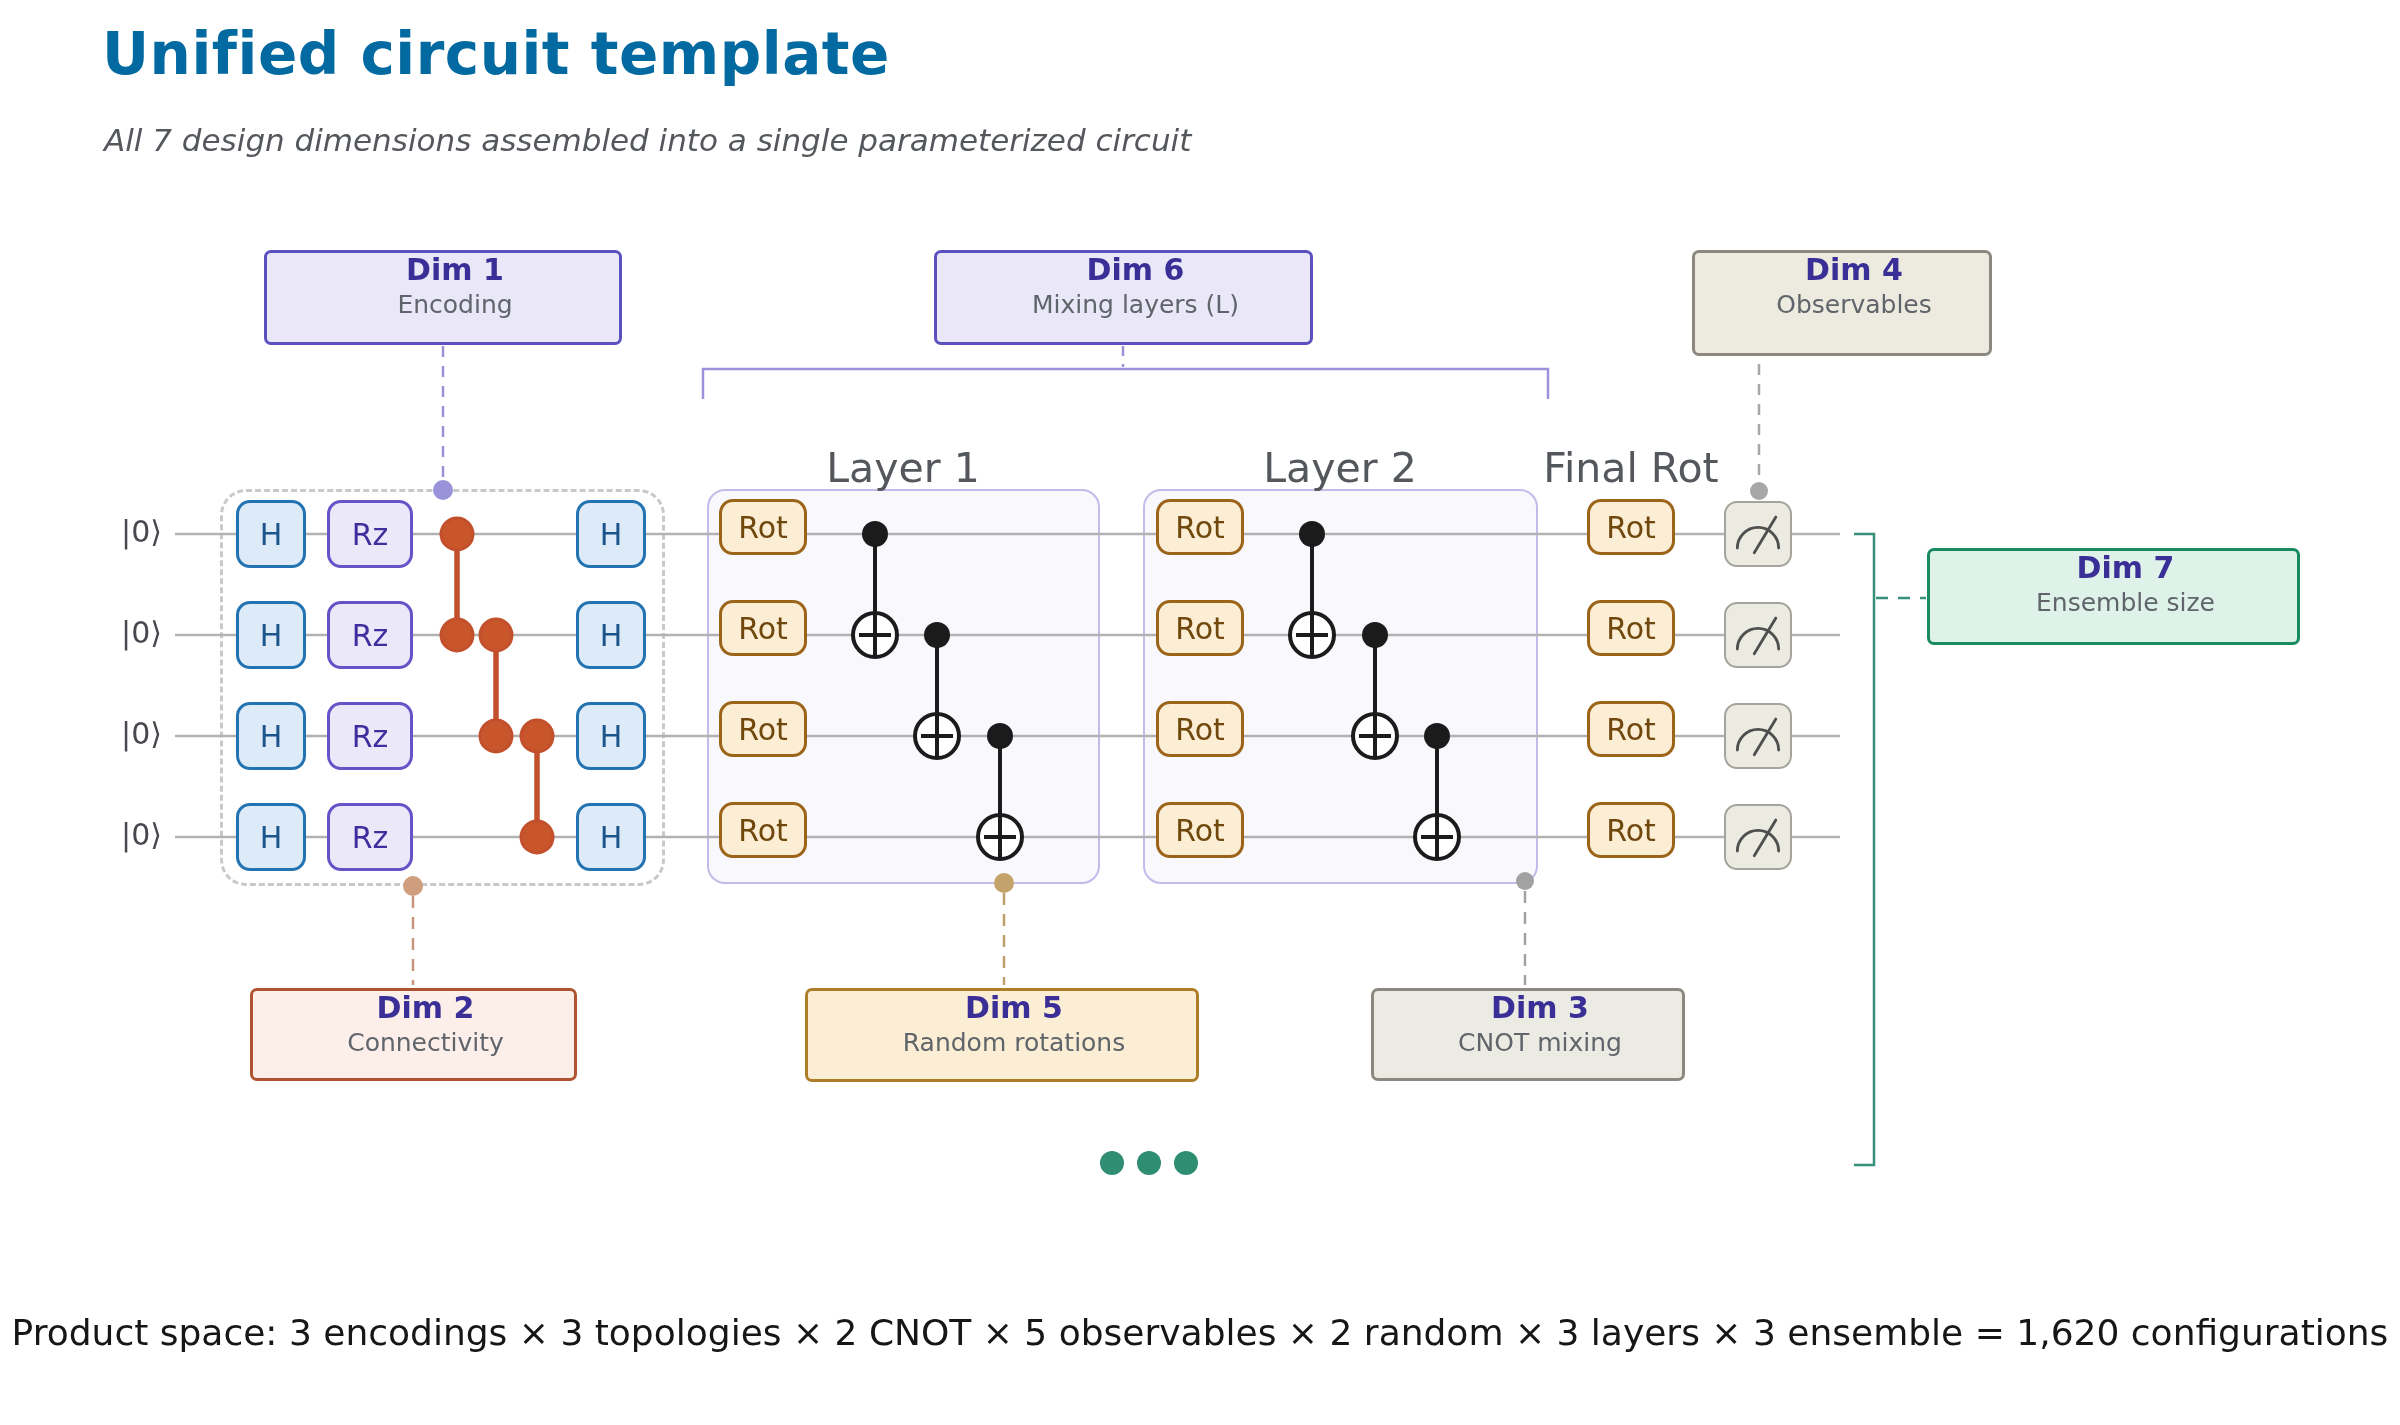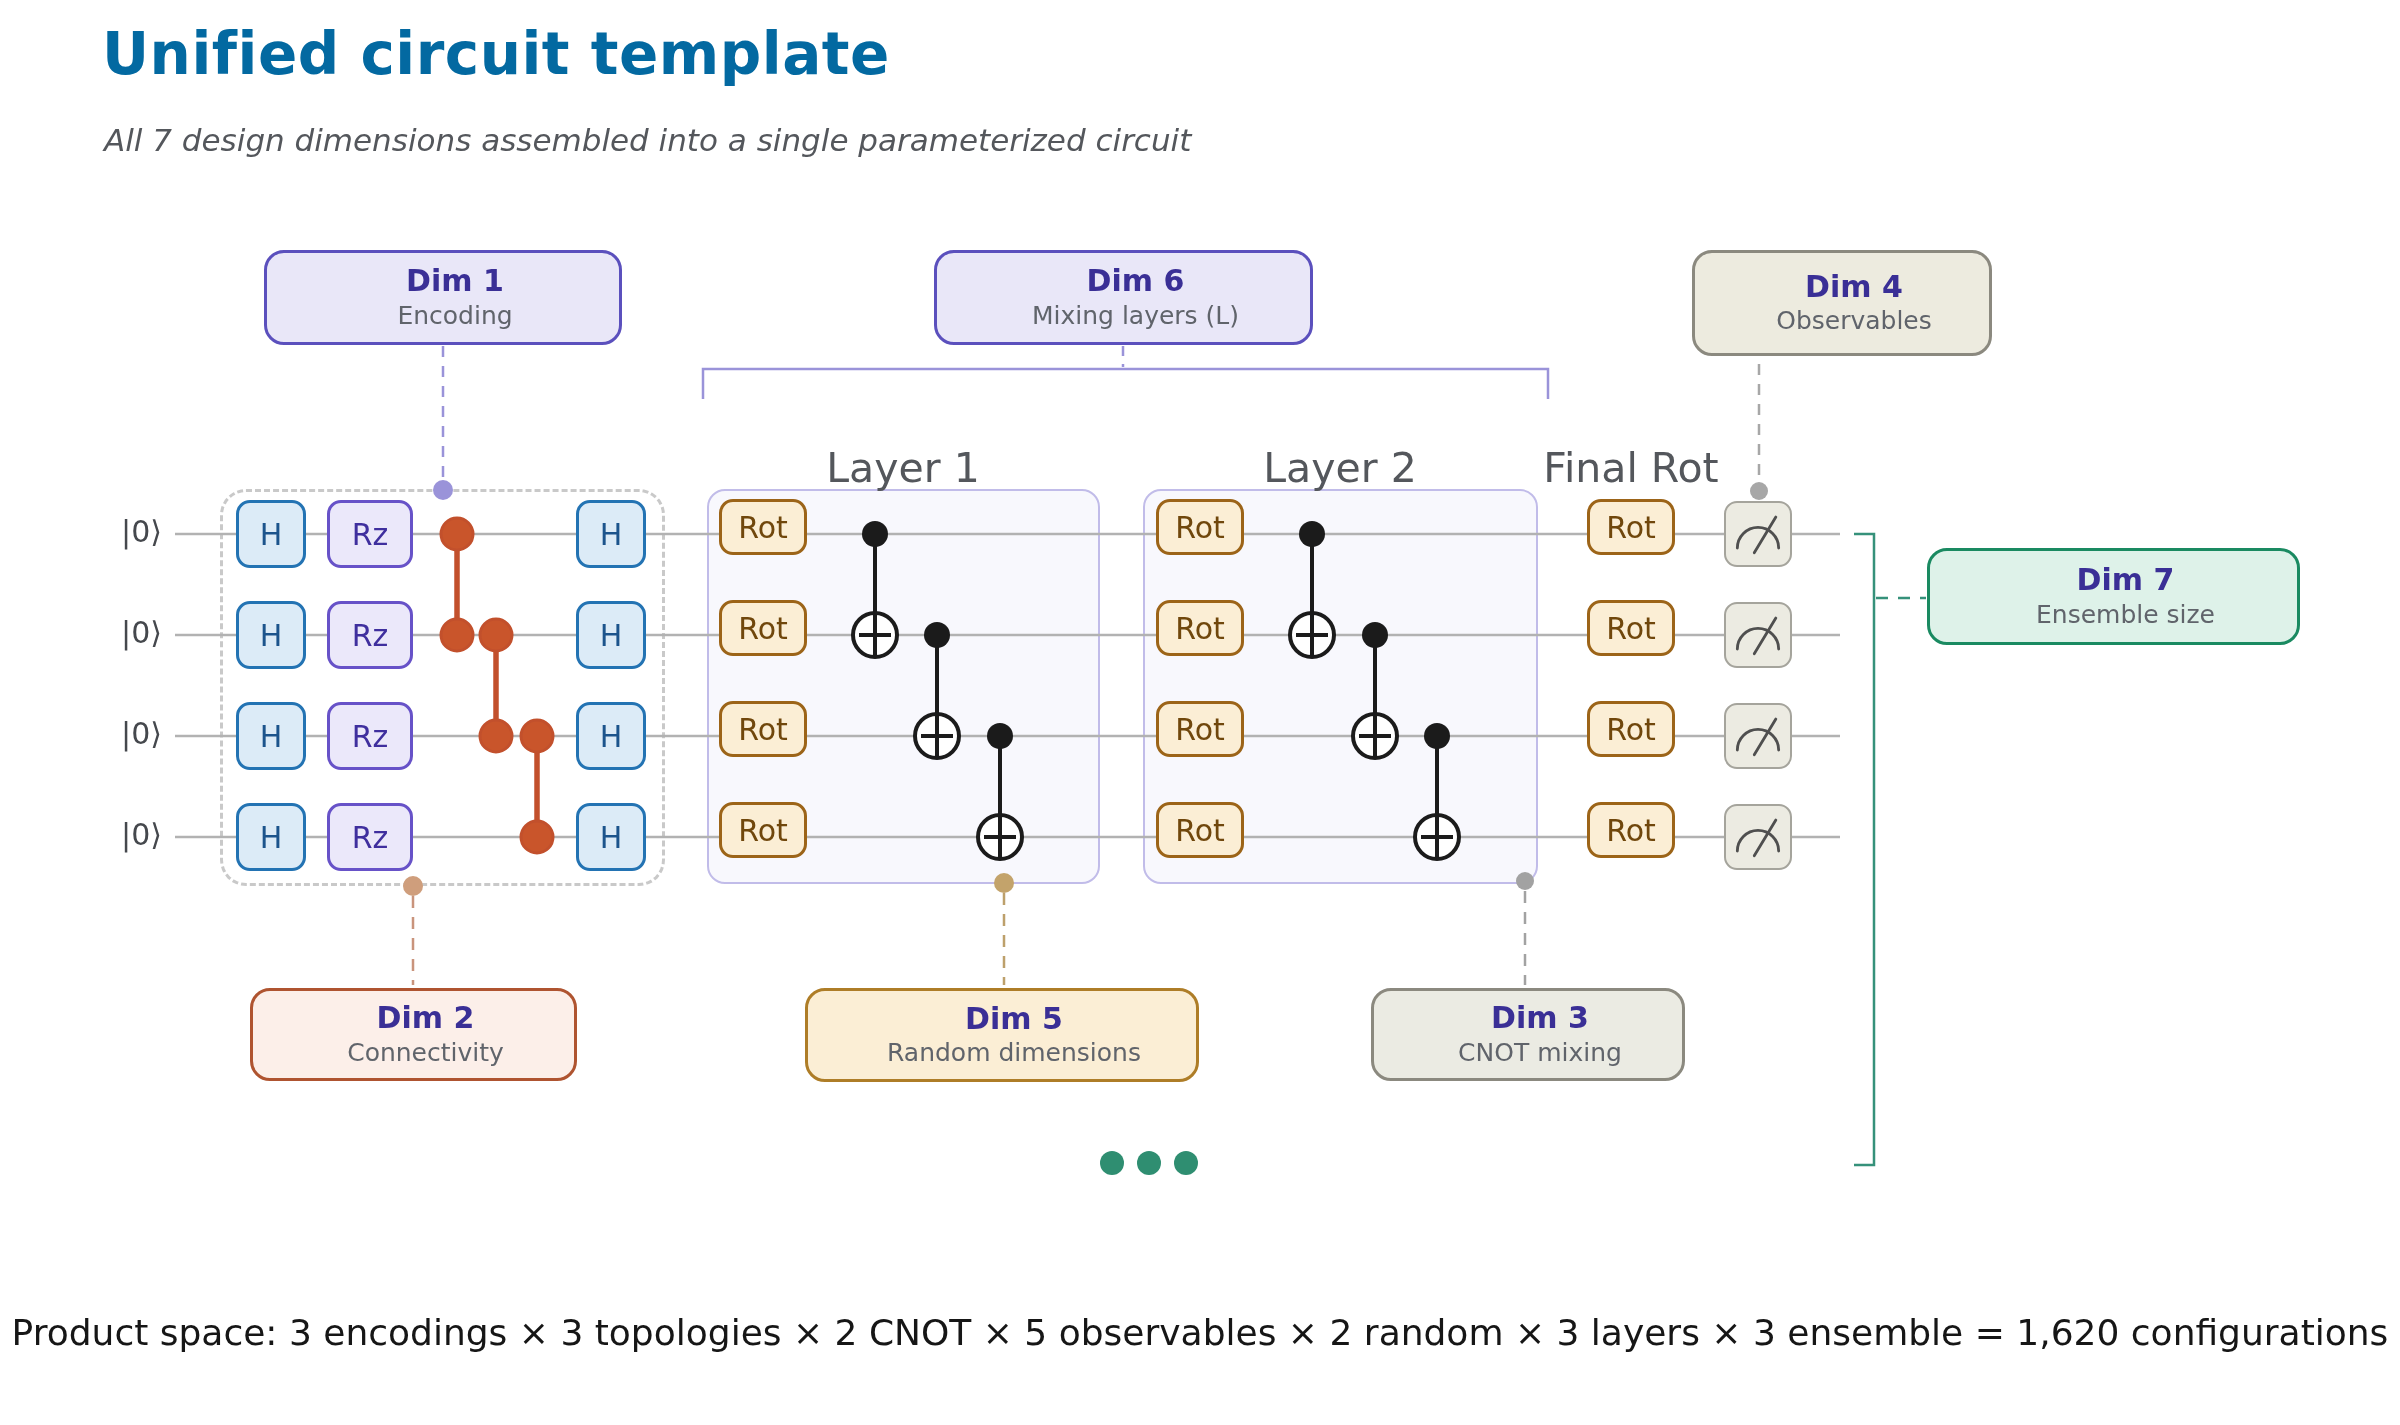--- a/index.html
+++ b/index.html
@@ -5,22 +5,22 @@
   html,body{margin:0;padding:0;background:#ffffff;}
   body{font-family:"DejaVu Sans","Liberation Sans",sans-serif;}
   #canvas{position:relative;width:2400px;height:1425px;background:#ffffff;overflow:hidden;}
   .abs{position:absolute;}
 
   
   .title{left:102px;top:20px;font-size:58px;font-weight:bold;color:#0369a1;letter-spacing:0.5px;}
   .subtitle{left:104px;top:122px;font-size:31px;color:#54575c;font-style:italic;}
 
   
-  .badge{display:flex;flex-direction:column;align-items:center;justify-content:center;
-         border:3px solid;border-radius:20px;gap:3px;box-sizing:border-box;padding-left:24px;}
+  .badge{display:flex;flex-direction:column;align-items:center;
+         border:3px solid;border-radius:7px;gap:3px;box-sizing:border-box;padding-left:24px;}
   .badge-title{font-size:30px;font-weight:bold;color:#3a2f96;line-height:1.15;}
   .badge-label{font-size:25px;color:#60646b;line-height:1.15;}
   .b-dim1{left:264px;top:250px;width:358px;height:95px;background:#e9e7f8;border-color:#5b50bd;}
   .b-dim6{left:934px;top:250px;width:379px;height:95px;background:#e9e7f8;border-color:#5b50bd;}
   .b-dim4{left:1692px;top:250px;width:300px;height:106px;background:#edebdf;border-color:#8b897f;}
   .b-dim7{left:1927px;top:548px;width:373px;height:97px;background:#def2e9;border-color:#1a8a61;}
   .b-dim2{left:250px;top:988px;width:327px;height:93px;background:#fcefe9;border-color:#af5430;}
   .b-dim5{left:805px;top:988px;width:394px;height:94px;background:#fbeed5;border-color:#ae7d27;}
   .b-dim3{left:1371px;top:988px;width:314px;height:93px;background:#ebebe3;border-color:#8b897f;}
 
@@ -239,21 +239,21 @@
   <div class="abs badge b-dim7">
     <div class="badge-title">Dim 7</div>
     <div class="badge-label">Ensemble size</div>
   </div>
   <div class="abs badge b-dim2">
     <div class="badge-title">Dim 2</div>
     <div class="badge-label">Connectivity</div>
   </div>
   <div class="abs badge b-dim5">
     <div class="badge-title">Dim 5</div>
-    <div class="badge-label">Random dimensions</div>
+    <div class="badge-label">Random rotations</div>
   </div>
   <div class="abs badge b-dim3">
     <div class="badge-title">Dim 3</div>
     <div class="badge-label">CNOT mixing</div>
   </div>
 
   <div class="abs footer">Product space: 3 encodings × 3 topologies × 2 CNOT × 5 observables × 2 random × 3 layers × 3 ensemble = 1,620 configurations</div>
 
 </div>
 

